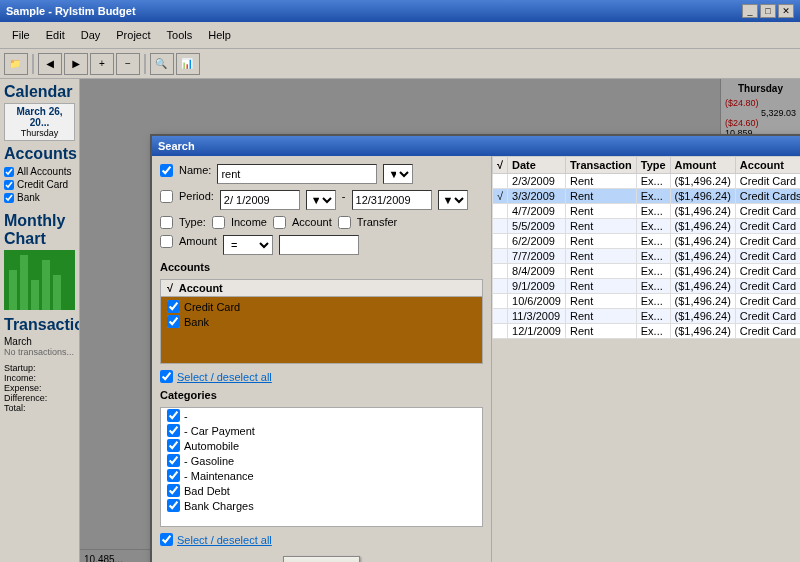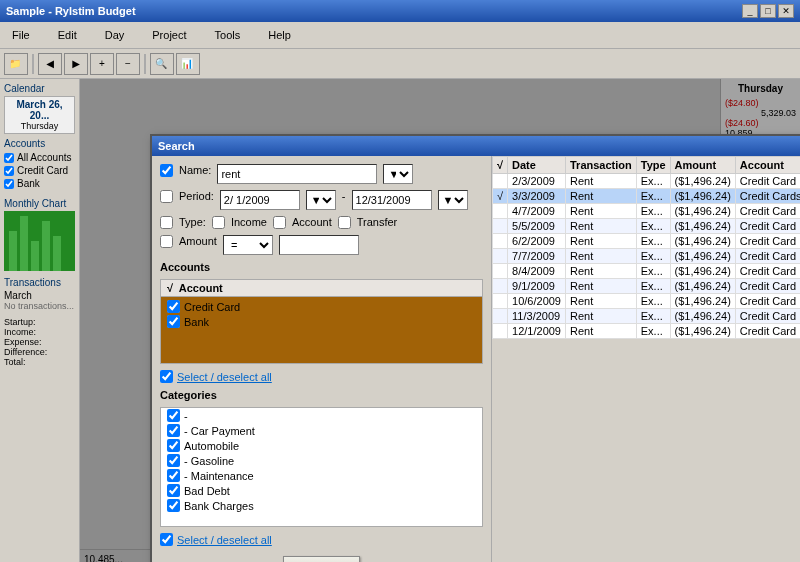--- a/index.html
+++ b/index.html
@@ -40,21 +40,21 @@
       align-items: center;
       justify-content: center;
       cursor: pointer;
       color: #000;
     }
 
     
     .menu-bar {
       background: #d4d0c8;
       display: flex;
-      gap: 12px;
+      gap: 0;
       padding: 13px 4px;
       border-bottom: 1px solid #aaa;
       height: 20px;
       align-items: center;
     }
     .menu-item {
       padding: 2px 8px;
       font-size: 11px;
       cursor: pointer;
     }
@@ -92,22 +92,22 @@
     
     .sidebar {
       width: 80px;
       background: #d4d0c8;
       border-right: 1px solid #aaa;
       padding: 4px;
       overflow: hidden;
       font-size: 10px;
     }
     .sidebar-section-title {
-      font-weight: normal;
-      font-size: 10px;
+      font-weight: bold;
+      font-size: 16px;
       margin-bottom: 2px;
       color: #003366;
     }
     .sidebar-item {
       font-size: 10px;
       padding: 1px 0;
       display: flex;
       align-items: center;
       gap: 3px;
     }

